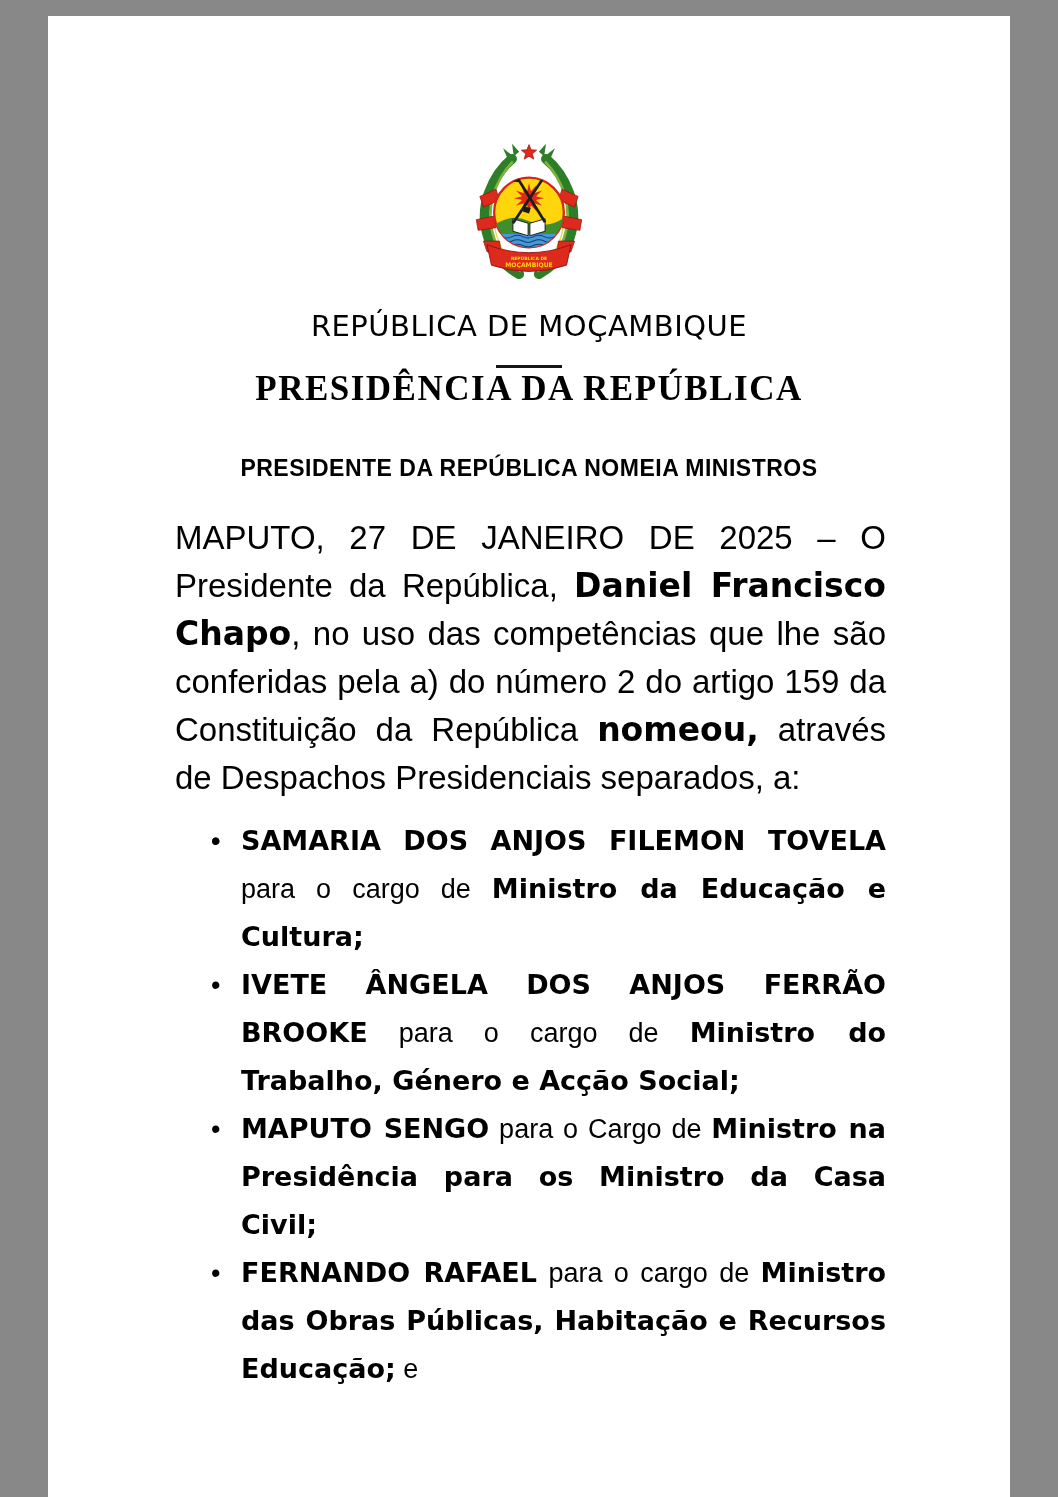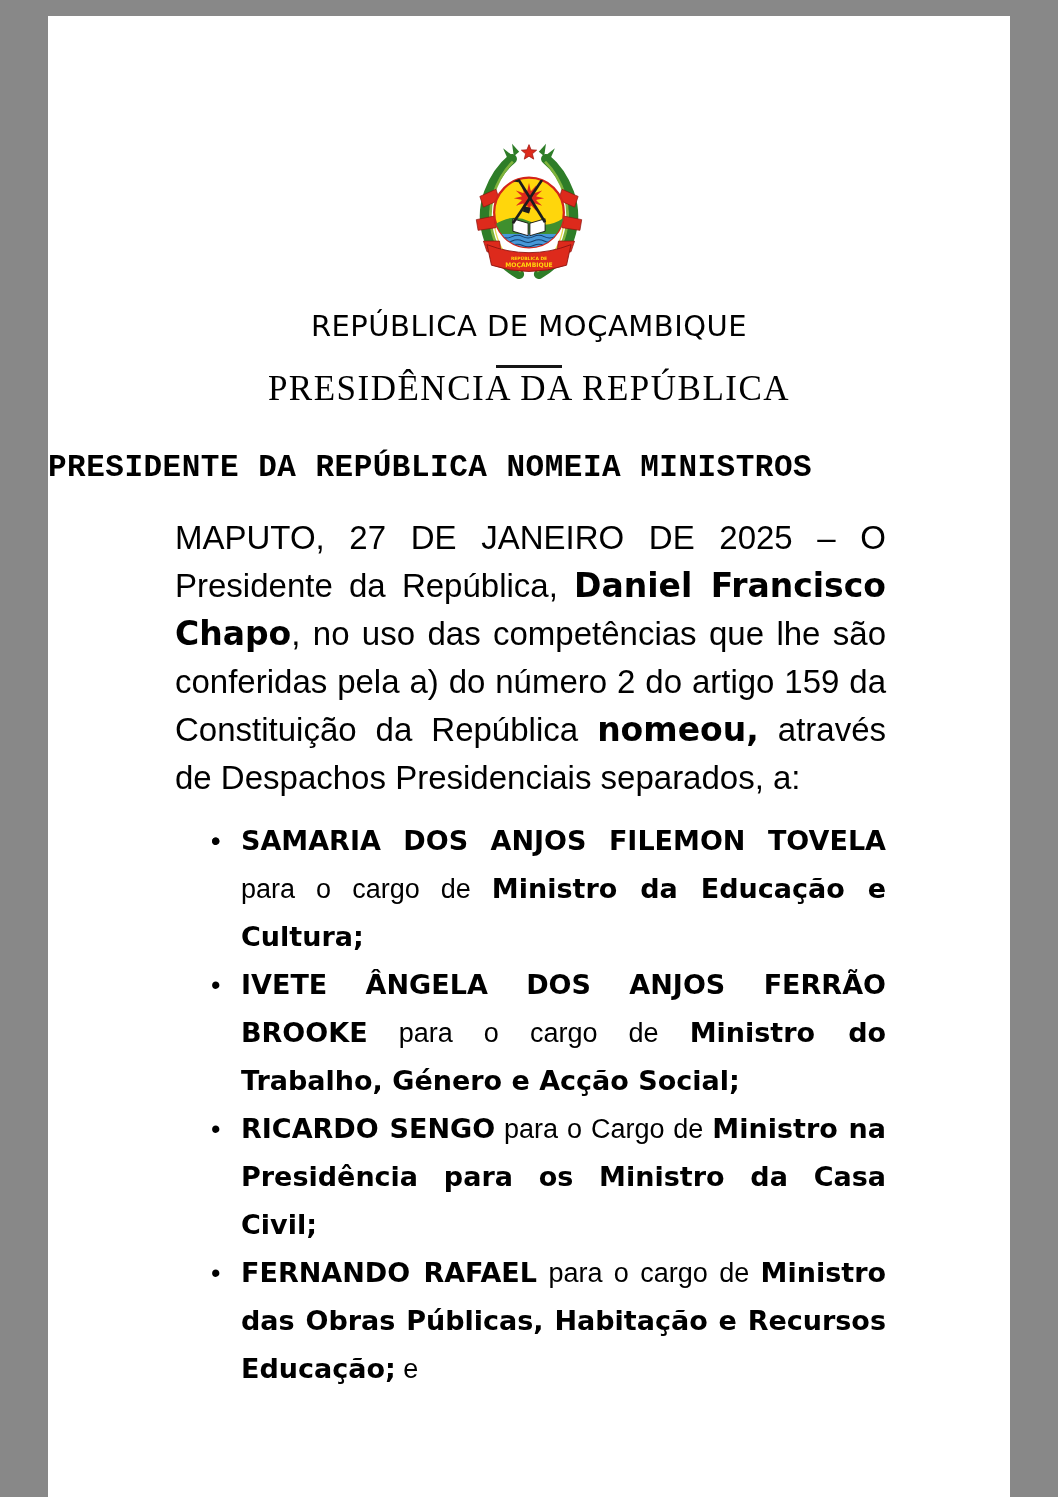--- a/index.html
+++ b/index.html
@@ -10,35 +10,35 @@
   }
   .emblem { display:block; margin:125px auto 0; }
   .country {
     margin-top:25px; text-align:center;
     font-family:"DejaVu Sans", sans-serif;
     font-size:29px; letter-spacing:0.5px; line-height:34px;
   }
   .divider { width:66px; height:3px; background:#161616; margin:22px auto 2px; }
   .institution {
     text-align:center; font-family:"Liberation Serif", serif;
-    font-weight:normal; font-size:35px; letter-spacing:1.5px; line-height:37px;
+    font-weight:bold; font-size:35px; letter-spacing:1.5px; line-height:37px;
   }
   .office {
     text-align:center; font-family:"DejaVu Sans", sans-serif;
     font-weight:bold; font-size:29px; letter-spacing:2px;
     margin-top:4px; line-height:35px;
   }
   .title {
     text-align:center; font-family:"DejaVu Sans", sans-serif;
     font-weight:bold; font-size:38px; letter-spacing:1px;
     margin-top:55px; line-height:46px;
   }
   .subtitle {
-    text-align:left; font-family:Liberation Mono, monospace;
-    font-weight:bold; font-size:31px; letter-spacing:0.5px;
+    text-align:center; font-family:Liberation Sans, sans-serif;
+    font-weight:bold; font-size:23px; letter-spacing:0.5px;
     margin-top:47px; line-height:28px;
   }
   .lead {
     margin:32px 124px 0 127px;
     font-size:33px; line-height:48px; text-align:justify;
   }
   .appointments {
     list-style:none; margin:15px 124px 0 127px; padding:0;
     font-size:27px; line-height:48px;
   }
@@ -157,21 +157,21 @@
       <li class="appt">
       <span class="bullet">•</span>
       <span class="appt-text"><b>SAMARIA DOS ANJOS FILEMON TOVELA</b><span> para o cargo de </span><b>Ministro da Educação e Cultura;</b></span>
     </li>
       <li class="appt">
       <span class="bullet">•</span>
       <span class="appt-text"><b>IVETE ÂNGELA DOS ANJOS FERRÃO BROOKE</b><span> para o cargo de </span><b>Ministro do Trabalho, Género e Acção Social;</b></span>
     </li>
       <li class="appt">
       <span class="bullet">•</span>
-      <span class="appt-text"><b>RICARDO SENGO</b><span> para o Cargo de </span><b>Ministro na Presidência para os Ministro da Casa Civil;</b></span>
+      <span class="appt-text"><b>MAPUTO SENGO</b><span> para o Cargo de </span><b>Ministro na Presidência para os Ministro da Casa Civil;</b></span>
     </li>
       <li class="appt">
       <span class="bullet">•</span>
       <span class="appt-text"><b>FERNANDO RAFAEL</b><span> para o cargo de </span><b>Ministro das Obras Públicas, Habitação e Recursos Educação;</b><span> e</span></span>
     </li>
     </ul>
 
 </div>
 
 </body></html>

